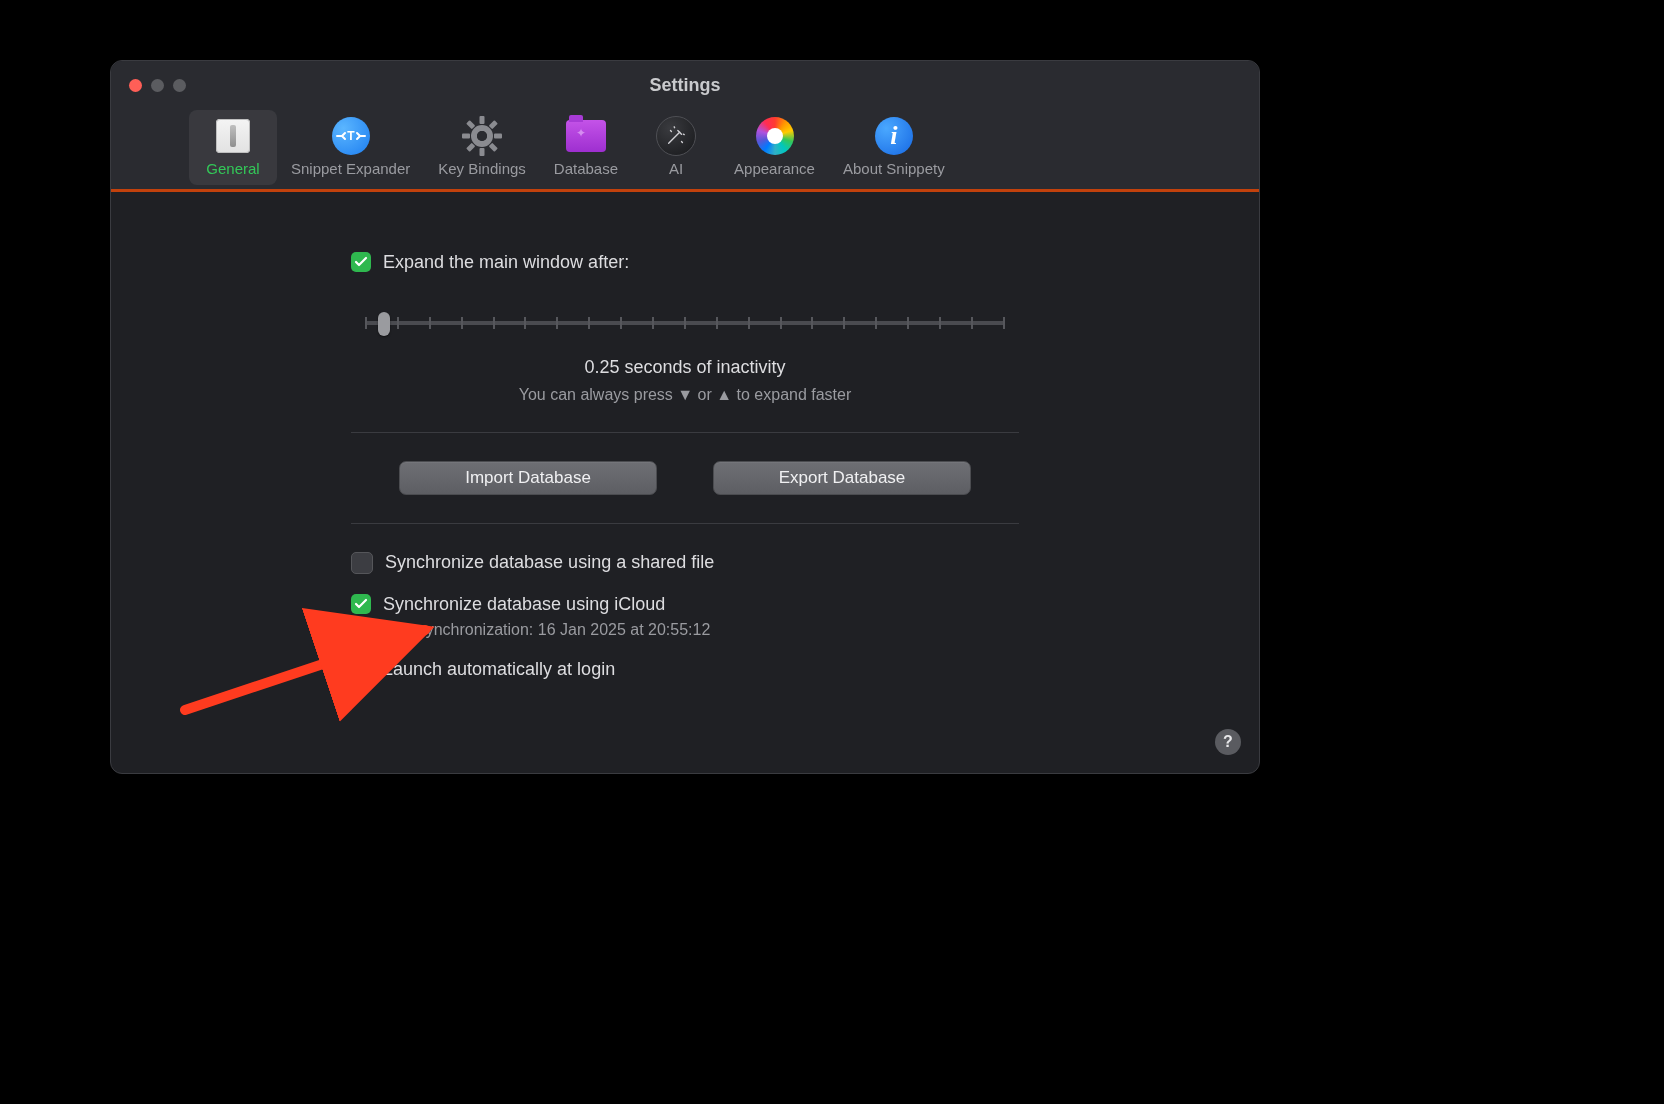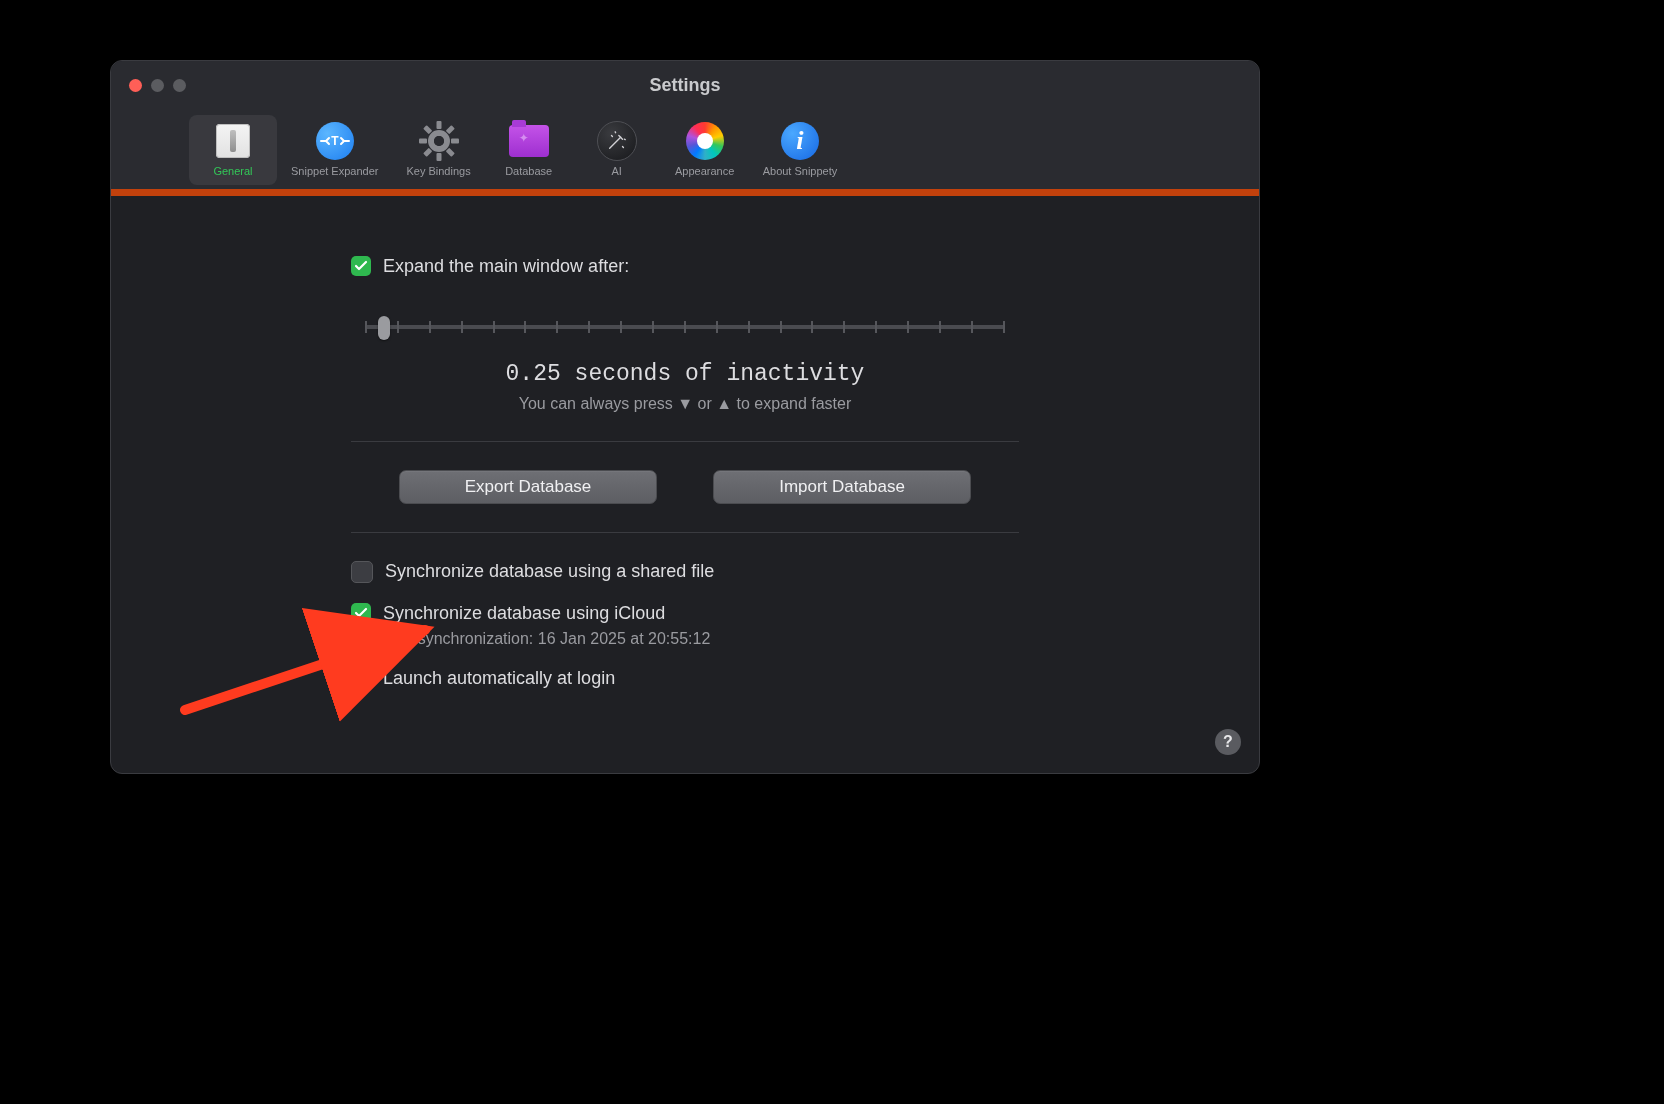--- a/index.html
+++ b/index.html
@@ -17,55 +17,55 @@
   .stage{position:relative;width:1664px;height:1104px;}
 
   .window{
     position:absolute;left:110px;top:60px;width:1148px;height:712px;
     background:var(--win-bg);border:1px solid var(--win-border);border-radius:12px;
     box-shadow:0 30px 80px rgba(0,0,0,.6);
     overflow:hidden;
   }
 
   
-  .titlebar{height:128px;background:var(--titlebar-bg);border-bottom:7px solid #c2410c;position:relative;}
+  .titlebar{height:128px;background:var(--titlebar-bg);border-bottom:3px solid #c2410c;position:relative;}
   .traffic{position:absolute;left:18px;top:18px;display:flex;gap:9px;}
   .traffic span{width:13px;height:13px;border-radius:50%;display:block;}
   .traffic .r{background:#ff5f57;}
   .traffic .y{background:#5b5c60;}
   .traffic .g{background:#5b5c60;}
   .title{position:absolute;left:0;right:0;top:14px;text-align:center;font-weight:600;color:#c9cacd;font-size:18px;}
 
   .toolbar{position:absolute;left:78px;right:20px;top:42px;height:82px;display:flex;align-items:flex-end;gap:0;}
   .tool{display:flex;flex-direction:column;align-items:center;justify-content:flex-end;gap:4px;
         padding:6px 14px 8px;border-radius:8px;cursor:default;min-width:60px;}
   .tool.selected{background:rgba(255,255,255,.07);}
   .tool .icon{width:40px;height:40px;display:flex;align-items:center;justify-content:center;}
-  .tool .label{font-size:11px;color:var(--text-muted);white-space:nowrap;}
+  .tool .label{font-size:15px;color:var(--text-muted);white-space:nowrap;}
   .tool.selected .label{color:var(--accent-green);font-weight:500;}
 
   
   .content{position:relative;padding:60px 240px 0 240px;}
   .row{display:flex;align-items:flex-start;gap:12px;}
   .checkbox{width:20px;height:20px;border-radius:5px;flex:0 0 20px;display:flex;align-items:center;justify-content:center;}
   .checkbox.checked{background:#2fb84f;}
   .checkbox.unchecked{background:#3c3d42;border:1px solid #55565a;}
   .checkbox.checked svg{width:14px;height:14px;}
   .opt-label{font-size:18px;color:var(--text);}
   .hint{font-size:16px;color:var(--text-muted);}
   .center{text-align:center;}
 
   
   .slider-wrap{margin:36px 14px 0 14px;position:relative;height:28px;}
   .slider-track{position:absolute;left:0;right:0;top:12px;height:4px;background:#4a4b50;border-radius:2px;}
   .slider-ticks{position:absolute;left:0;right:0;top:6px;height:16px;display:flex;justify-content:space-between;}
   .slider-ticks span{width:2px;height:12px;background:#56575c;display:block;margin-top:2px;}
   .slider-thumb{position:absolute;top:3px;width:12px;height:24px;border-radius:6px;background:#9a9b9f;box-shadow:0 1px 2px rgba(0,0,0,.5);left:0;}
 
-  .slider-caption{margin-top:20px;font-size:23px;color:var(--text);font-family:Liberation Mono, monospace;}
+  .slider-caption{margin-top:20px;font-size:18px;color:var(--text);}
   .slider-hint{margin-top:8px;}
 
   .divider{height:1px;background:var(--divider);margin:28px 0;}
 
   .btnrow{display:flex;justify-content:center;gap:56px;margin:6px 0;}
   .btn{background:linear-gradient(#6e6f74,#5d5e63);border:1px solid #4b4c50;color:#f0f0f2;
        padding:6px 28px;border-radius:7px;font-size:17px;min-width:200px;text-align:center;
        box-shadow:0 1px 0 rgba(255,255,255,.05) inset;}
   
   .opt{margin-top:20px;}
@@ -227,22 +227,22 @@
         </div>
         <div class="slider-thumb" id="slider-thumb" style="left: 2%;"></div>
       </div>
 
       <div class="center slider-caption">0.25 seconds of inactivity</div>
       <div class="center hint slider-hint">You can always press ▼ or ▲ to expand faster</div>
 
       <div class="divider"></div>
 
       <div class="btnrow">
+        <div class="btn">Import Database</div>
         <div class="btn">Export Database</div>
-        <div class="btn">Import Database</div>
       </div>
 
       <div class="divider"></div>
 
       <div class="opt">
         <div class="row">
           <div class="checkbox unchecked"></div>
           <div class="opt-label">Synchronize database using a shared file</div>
         </div>
       </div>

